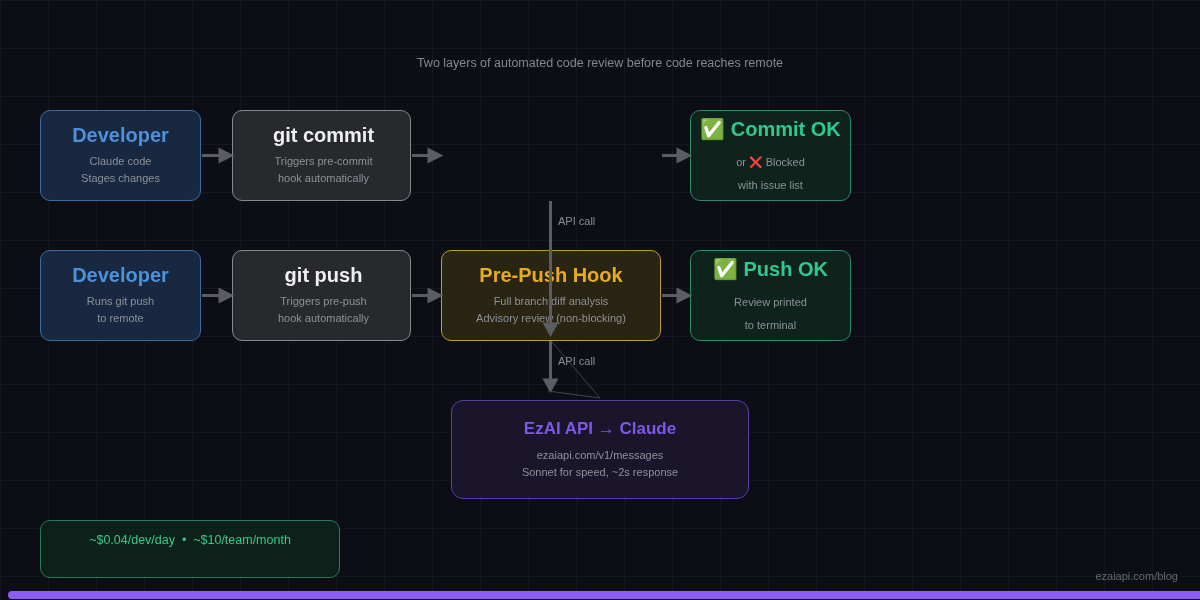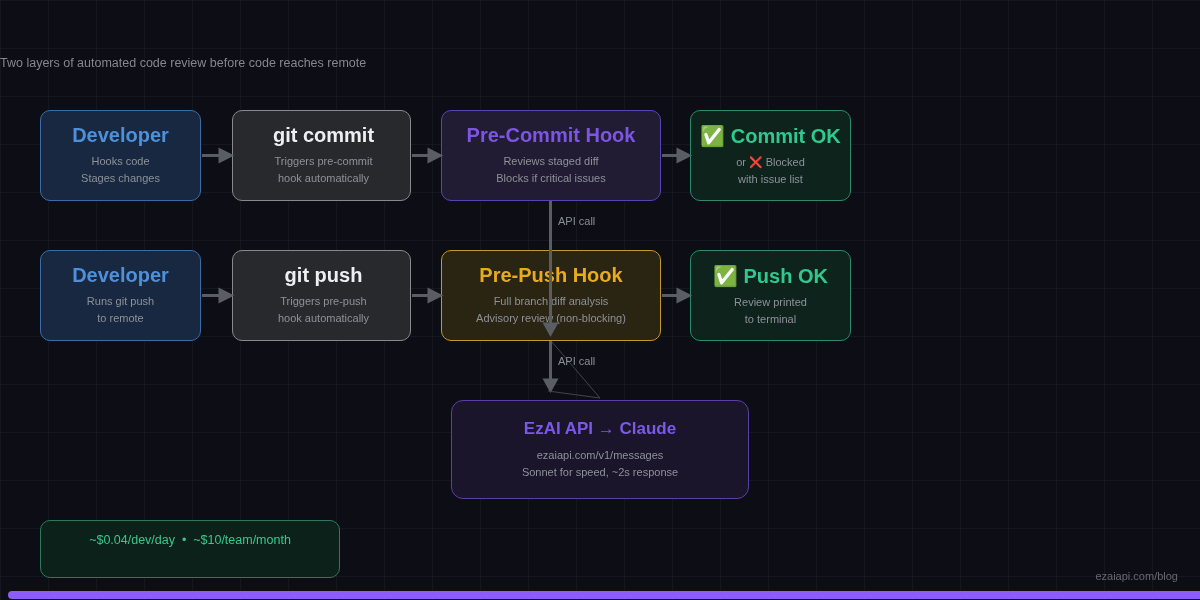--- a/index.html
+++ b/index.html
@@ -10,37 +10,37 @@
       linear-gradient(to right, rgba(130,140,170,0.07) 1px, transparent 1px),
       linear-gradient(to bottom, rgba(130,140,170,0.07) 1px, transparent 1px);
     background-size:48px 48px;
     font-family:"Liberation Sans", sans-serif;
   }
   .title{
     position:absolute;top:26px;left:0;width:1200px;text-align:center;
     font-size:21px;font-weight:700;color:#f1f2f4;letter-spacing:.2px;
   }
   .subtitle{
-    position:absolute;top:56px;left:0;width:1200px;text-align:left;
+    position:absolute;top:56px;left:0;width:1200px;text-align:center;
     font-size:12.5px;color:#84878e;
   }
   .node{
     position:absolute;border-radius:10px;border:1px solid #555;
     display:flex;flex-direction:column;align-items:center;justify-content:center;
     text-align:center;box-sizing:border-box;padding:6px 8px;
   }
   .node-title{font-size:20px;font-weight:700;margin-bottom:6px;}
   .node-line{font-size:11px;color:#8d9198;line-height:17px;}
   .n-dev   {background:#182840;border-color:#3b6ca6;}
   .n-dev    .node-title{color:#4e90d9;}
   .n-git   {background:#28292d;border-color:#86898e;padding-left:12px;}
   .n-git    .node-title{color:#eeeff1;}
   .n-pre   {background:#211c33;border-color:#5a43b5;}
   .n-pre    .node-title{color:#7d55e2;}
-  .n-ok    {background:#0f231d;border-color:#2d8a6a;}
+  .n-ok    {background:#0f231d;border-color:#2d8a6a;justify-content:space-between;}
   .n-ok     .node-title{color:#2fc98f;}
   .n-push  {background:#2a2413;border-color:#bf9a2c;}
   .n-push   .node-title{color:#e7ac1e;}
   .n-api   {background:#1b152c;border-color:#5a3fa6;border-radius:12px;}
   .n-api    .node-title{color:#7c58e8;font-size:17px;margin-bottom:8px;}
   .edge-label{
     position:absolute;font-size:11px;color:#898d94;
   }
   .edges{position:absolute;left:0;top:0;pointer-events:none;}
   .badge{
@@ -59,32 +59,27 @@
 </style>
 </head>
 <body>
 
 <div class="canvas">
 
   <div class="subtitle">Two layers of automated code review before code reaches remote</div>
 
   <div class="node n-dev" style="left:40px;top:110px;width:161px;height:91px">
     <div class="node-title">Developer</div>
-    <div class="node-line">Hooks code</div>
+    <div class="node-line">Claude code</div>
     <div class="node-line">Stages changes</div>
   </div>
   <div class="node n-git" style="left:232px;top:110px;width:179px;height:91px">
     <div class="node-title">git commit</div>
     <div class="node-line">Triggers pre-commit</div>
     <div class="node-line">hook automatically</div>
-  </div>
-  <div class="node n-pre" style="left:441px;top:110px;width:220px;height:91px">
-    <div class="node-title">Pre-Commit Hook</div>
-    <div class="node-line">Reviews staged diff</div>
-    <div class="node-line">Blocks if critical issues</div>
   </div>
   <div class="node n-ok" style="left:690px;top:110px;width:161px;height:91px">
     <div class="node-title">✅ Commit OK</div>
     <div class="node-line">or ❌ Blocked</div>
     <div class="node-line">with issue list</div>
   </div>
 
   <div class="node n-dev" style="left:40px;top:250px;width:161px;height:91px">
     <div class="node-title">Developer</div>
     <div class="node-line">Runs git push</div>

